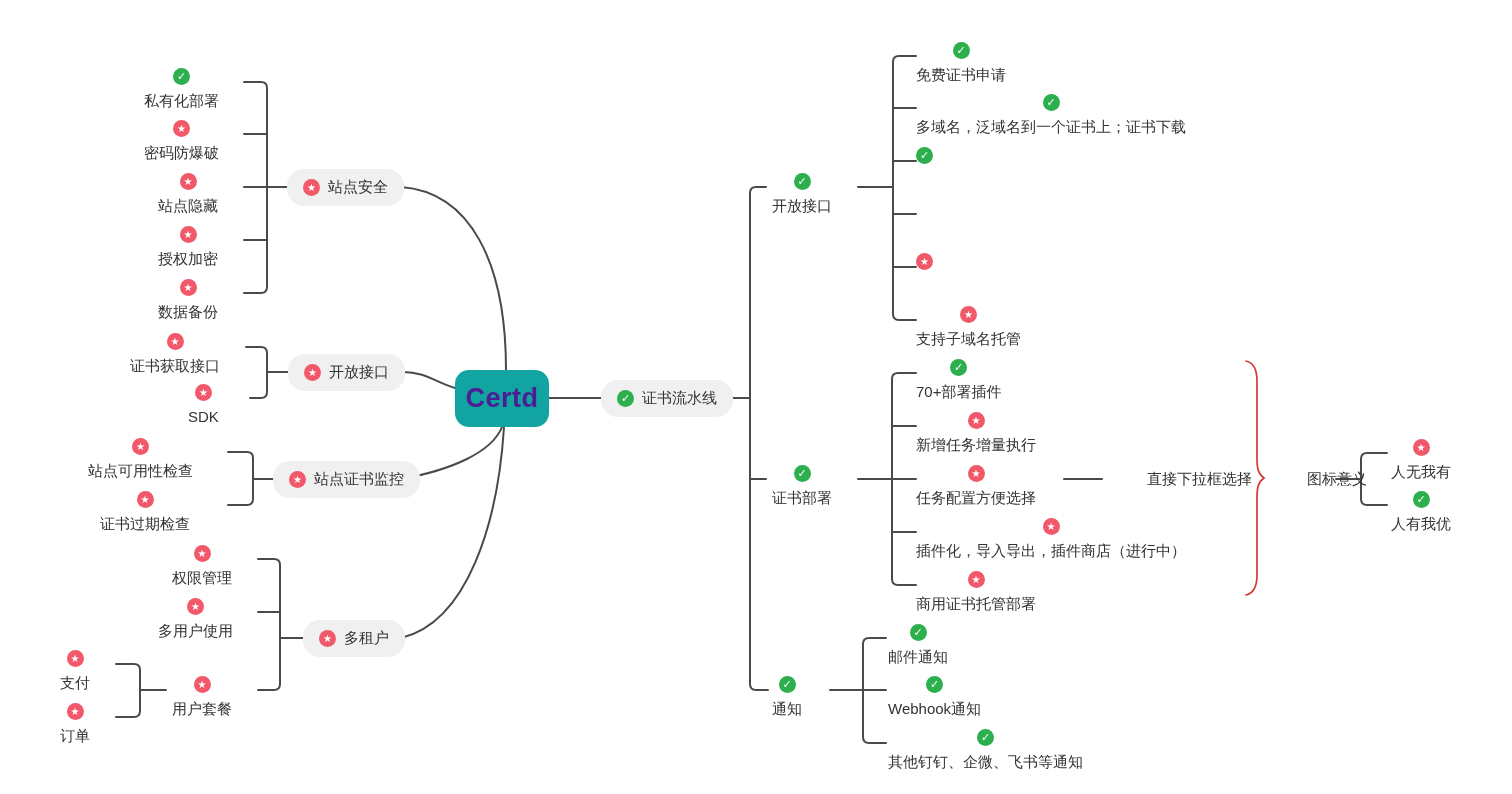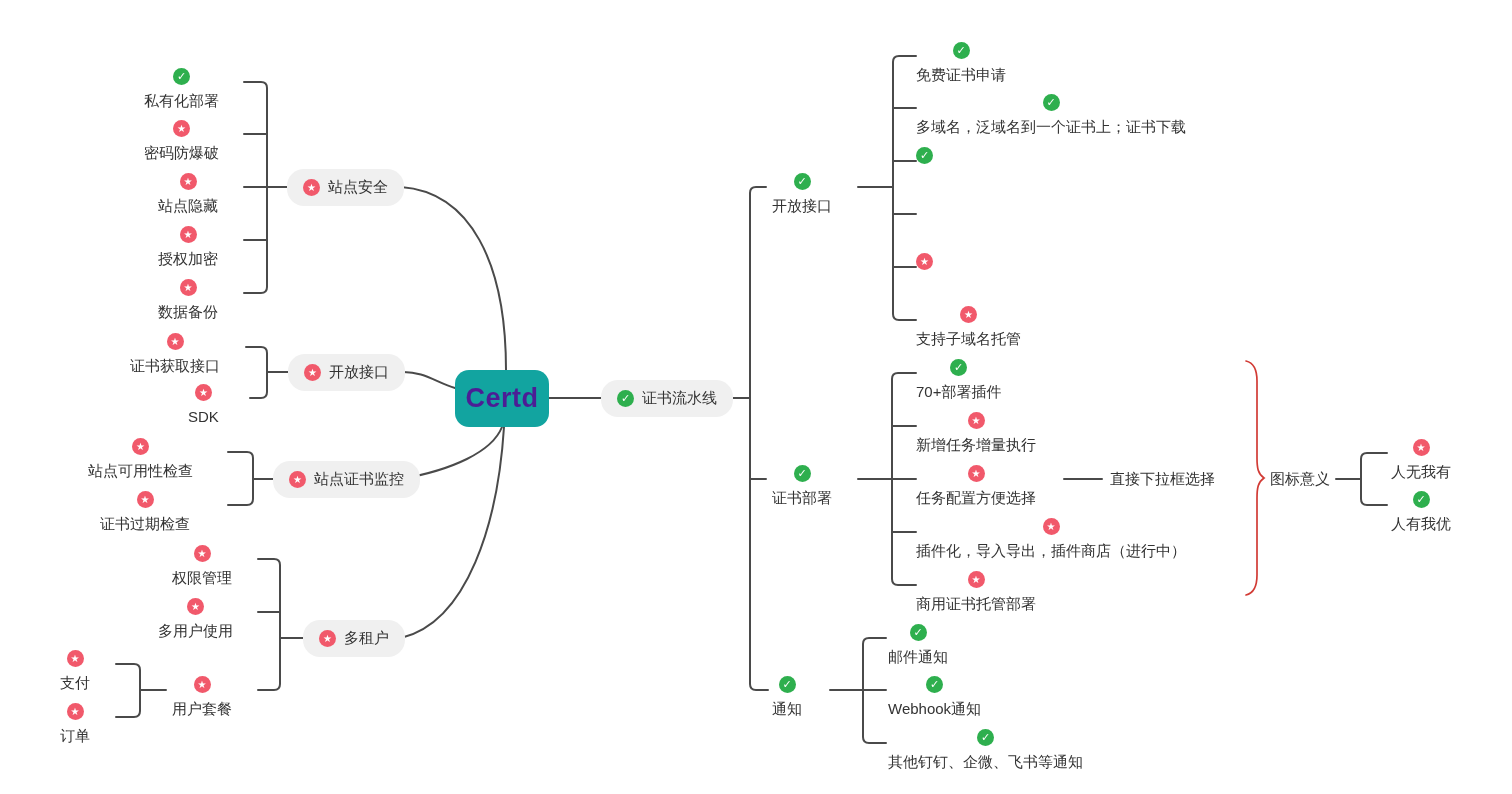--- a/index.html
+++ b/index.html
@@ -15,21 +15,21 @@
   .ln{fill:none;stroke:var(--line);stroke-width:2;stroke-linecap:round;stroke-linejoin:round;}
   .brace{fill:none;stroke:var(--brace);stroke-width:1.7;stroke-linecap:round;}
   .leaf{
     position:absolute;height:28px;display:flex;align-items:center;gap:7px;
     white-space:nowrap;font-size:15px;flex-direction:column;
   }
   .gbox{
     position:absolute;height:37px;display:flex;align-items:center;gap:8px;
     background:var(--box);border-radius:17px;padding:0 16px;white-space:nowrap;font-size:15px;
   }
-  .plain{position:absolute;height:28px;display:flex;align-items:center;white-space:nowrap;font-size:15px;}
+  .plain{position:absolute;height:28px;display:flex;align-items:center;white-space:nowrap;font-size:15px;margin-left:37px;}
   .ic{
     width:17px;height:17px;border-radius:50%;flex:none;color:#fff;
     display:inline-flex;align-items:center;justify-content:center;line-height:1;
   }
   .ic[data-icon="check-icon"]{background:var(--green);}
   .ic[data-icon="check-icon"]::before{content:"\2713";font-size:11px;font-weight:bold;}
   .ic[data-icon="star-icon"]{background:var(--red);}
   .ic[data-icon="star-icon"]::before{content:"\2605";font-size:10px;}
   .rootnode{
     position:absolute;left:455px;top:370px;width:94px;height:57px;background:var(--teal);

